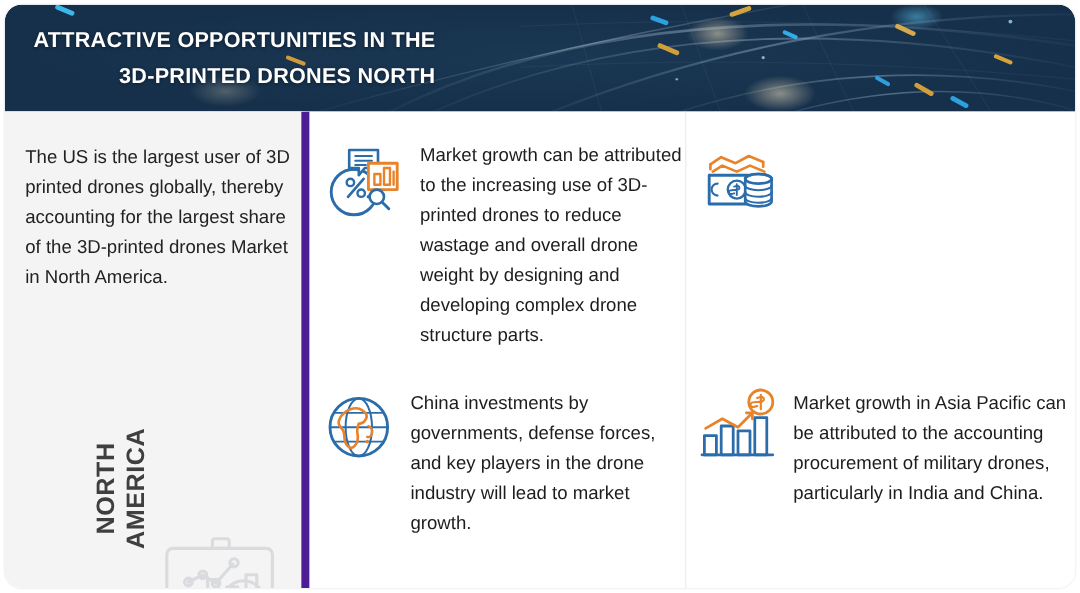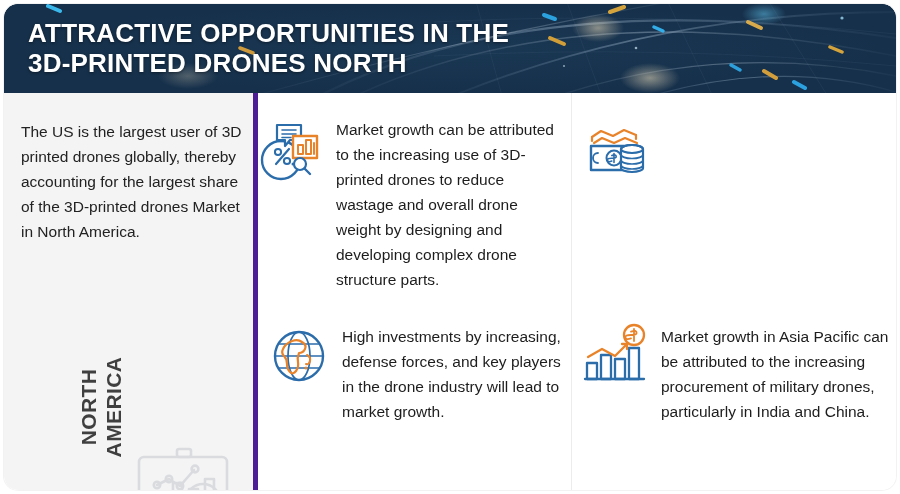--- a/index.html
+++ b/index.html
@@ -30,43 +30,44 @@
     overflow: hidden;
   }
   .hdr-fx { position: absolute; inset: 0; pointer-events: none; }
   .title-wrap {
     position: absolute;
     left: 24px; top: 14px;
     z-index: 4;
   }
   .title-line {
     color: #ffffff;
-    font-size: 26px;
+    font-size: 18px;
     font-weight: bold;
     letter-spacing: 0.2px;
     line-height: 30px;
     text-shadow: 0 1px 3px rgba(0,0,0,0.45);
     white-space: nowrap;
+    text-align: right;
   }
 
   
   .body {
     position: absolute;
     left: 0; top: 89px;
     width: 892px; height: 397px;
     background: #ffffff;
     border-radius: 0 0 14px 14px;
   }
 
   .left-panel {
     position: absolute;
     left: 0; top: 0;
     width: 254px; height: 397px;
     background: #f4f4f4;
-    border-right: 5px solid #4c1d95;
+    border-right: 7px solid #4c1d95;
     border-radius: 0 0 0 14px;
   }
   .left-text {
     position: absolute;
     left: 17px; top: 26px;
     width: 222px;
     font-size: 15.5px;
     line-height: 25px;
     color: #222222;
   }
@@ -107,21 +108,21 @@
   }
 
   .item { position: absolute; display: flex; }
   .item-icon { flex: 0 0 auto; }
   .item-text {
     font-size: 15.5px;
     line-height: 25px;
     color: #1d1d1d;
   }
 
-  .m1 { left: 1px; top: 23px; width: 306px; }
+  .m1 { left: 15px; top: 23px; width: 306px; }
   .m1 .item-text { width: 228px; margin-left: 10px; margin-top: 1px; }
   .m2 { left: 7px; top: 230px; width: 306px; }
   .m2 .item-text { width: 228px; margin-left: 10px; margin-top: 1px; }
 
   .r1 { left: 11px; top: 23px; width: 312px; }
   .r1 .item-text { width: 240px; margin-left: 10px; margin-top: 1px; }
   .r2 { left: 9px; top: 230px; width: 314px; }
   .r2 .item-text { width: 241px; margin-left: 11px; margin-top: 1px; }
 </style>
 </head>
@@ -277,21 +278,21 @@
             <circle cx="33" cy="33" r="24" stroke="#2b6cab" stroke-width="2.4"></circle>
             <ellipse cx="33" cy="33" rx="11" ry="24" stroke="#2b6cab" stroke-width="1.7"></ellipse>
             <path d="M9 33 h48" stroke="#2b6cab" stroke-width="1.7"></path>
             <path d="M13 21 h40 M13 45 h40" stroke="#2b6cab" stroke-width="1.4"></path>
 
             <path d="M26 18 q6 -2 10 1 q5 3 3 7 q-2 4 -6 4 q-2 5 -1 9 q1 5 -2 9 q-3 4 -6 1 q-3 -3 -3 -8 q0 -5 -3 -8 q-3 -3 -1 -7 q2 -5 9 -8 z" stroke="#e8832a" stroke-width="2.2" fill="none"></path>
             <path d="M41 32 q4 2 3 6 q-1 4 -4 3" stroke="#e8832a" stroke-width="2" fill="none"></path>
             <circle cx="40" cy="45" r="1.5" fill="#e8832a"></circle>
           </svg>
         </div>
-        <div class="item-text">High investments by increasing, defense forces, and key players in the drone industry will lead to market growth.</div>
+        <div class="item-text">China investments by governments, defense forces, and key players in the drone industry will lead to market growth.</div>
       </div>
     </div>
 
     <div class="right-col">
 
       <div class="item r1">
         <div class="item-icon">
           <svg width="66" height="66" viewBox="0 0 66 66" fill="none" stroke-linecap="round" stroke-linejoin="round">
 
             <path d="M8 21 l9 -6 l12 5 l11 -6 l12 5" stroke="#e8832a" stroke-width="2.2" fill="none"></path>
@@ -322,18 +323,18 @@
             <rect x="47" y="25" width="10" height="31" stroke="#2b6cab" stroke-width="2.3"></rect>
             <path d="M3 56 h59" stroke="#2b6cab" stroke-width="2.3"></path>
 
             <path d="M6 34 l14 -8 l13 7 l12 -12" stroke="#e8832a" stroke-width="2.3" fill="none"></path>
             <path d="M40 21 l5 0 l0 5" stroke="#e8832a" stroke-width="2.3" fill="none"></path>
 
             <circle cx="52" cy="12" r="10" stroke="#e8832a" stroke-width="2.3" fill="#ffffff"></circle>
             <path d="M52 6 v12 M49 8.6 q5.6 -2 5.6 1.4 q0 2 -5.6 2 q-5.6 0 -5.6 2 q0 3.4 5.6 1.4" stroke="#e8832a" stroke-width="1.8" fill="none"></path>
           </svg>
         </div>
-        <div class="item-text">Market growth in Asia Pacific can be attributed to the increasing procurement of military drones, particularly in India and China.</div>
+        <div class="item-text">Market growth in Asia Pacific can be attributed to the accounting procurement of military drones, particularly in India and China.</div>
       </div>
     </div>
 
   </div>
 </div>
 
 </body></html>

